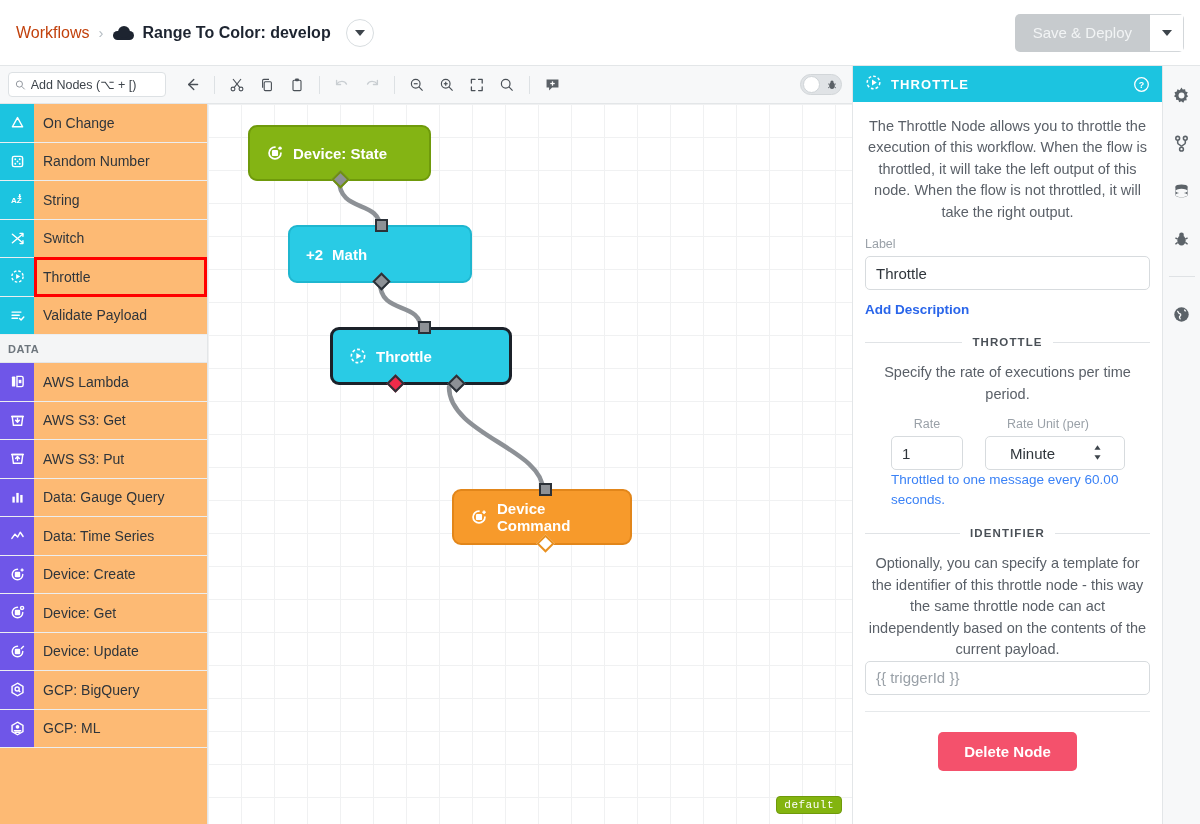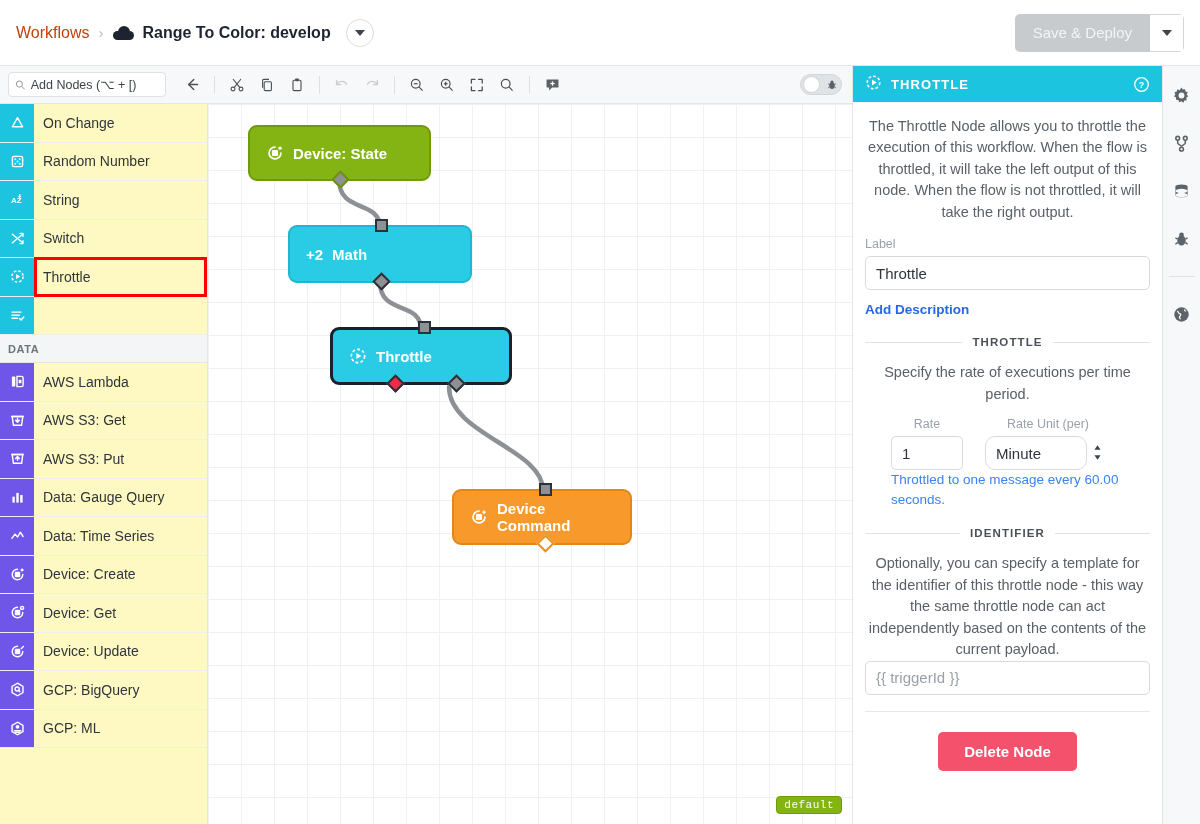--- a/index.html
+++ b/index.html
@@ -73,21 +73,21 @@
   .toggle-wrap{ margin-left:auto; margin-right:2px; }
   .toggle{
     width:42px;height:21px;border-radius:11px;background:#e0e3e6;border:1px solid #d2d6d9;
     display:flex;align-items:center;justify-content:space-between;padding:0 2px;cursor:pointer;
   }
   .toggle .knob{ width:17px;height:17px;border-radius:50%;background:#fff;border:1px solid #cfd4d7; }
 
   
   .sidebar{
     position:absolute; left:0; top:104px; width:208px; height:720px;
-    background:#fef9c3; border-right:1px solid #e3e6e8; overflow:hidden;
+    background:#fdba74; border-right:1px solid #e3e6e8; overflow:hidden;
   }
   .node-row{
     display:flex; align-items:stretch; height:38.5px; border-bottom:1px solid #eceef0;
     cursor:pointer; position:relative;
   }
   .node-ico{
     width:34px; min-width:34px; display:flex; align-items:center; justify-content:center;
     color:#fff;
   }
   .node-ico.logic{ background:#1cc4e0; }
@@ -167,22 +167,22 @@
     display:flex; align-items:center; gap:10px; margin:18px 0 14px 0;
     color:#4a5057; font-size:11.5px; font-weight:bold; letter-spacing:1.1px;
   }
   .divider:before,.divider:after{ content:""; flex:1; height:1px; background:#e0e3e6; }
   .rate-row{ display:flex; gap:22px; margin-top:12px; padding-left:26px; }
   .rate-col .flabel{ margin:0 0 5px 0; text-align:center; }
   .rate-input{ width:72px; height:34px; border:1px solid #d7dbde; border-radius:5px;
     padding:0 10px; font-size:15px; font-family:inherit; color:#2f353b; outline:none; }
   .sel-wrap{ position:relative; width:126px; }
   .sel-wrap select{
-    width:102px;height:34px;border:1px solid #d7dbde;border-radius:10px;
-    padding:0 26px 0 10px; font-size:15px; font-family:inherit; color:#2f353b;
+    width:140px;height:34px;border:1px solid #d7dbde;border-radius:5px;
+    padding:0 26px 0 24px; font-size:15px; font-family:inherit; color:#2f353b;
     background:#fff; appearance:none; outline:none;
   }
   .sel-arrows{ position:absolute; right:9px; top:8px; pointer-events:none; }
   .note{ font-size:13.5px; color:#3b82f6; line-height:1.45; margin:0 0 0 26px; }
   .hr-thin{ height:1px; background:#e6e9eb; margin:16px 0 0 0; }
   .del-btn{
     display:block; margin:20px auto 0 auto; background:#f4516c; color:#fff;
     border:none; border-radius:5px; padding:11px 26px; font-size:15px;
     font-family:inherit; cursor:pointer; font-weight:bold;
   }
@@ -371,20 +371,21 @@
         </div>
         <div class="node-row">
           <span class="node-ico logic">
             <svg width="17" height="17" viewBox="0 0 20 20">
               <line x1="3.6" y1="6" x2="14" y2="6" stroke="#fff" stroke-width="1.7" fill="none" stroke-linecap="round"></line>
               <line x1="3.6" y1="9.6" x2="12" y2="9.6" stroke="#fff" stroke-width="1.7" fill="none" stroke-linecap="round"></line>
               <line x1="3.6" y1="13.2" x2="10" y2="13.2" stroke="#fff" stroke-width="1.7" fill="none" stroke-linecap="round"></line>
               <path d="M12.4 13.6l1.8 1.8 3.2-3.6" stroke="#fff" stroke-width="1.7" fill="none" stroke-linecap="round" stroke-linejoin="round"></path>
             </svg>
           </span>
+          <span class="node-label">Validate Payload</span>
         </div>
       </div>
     <div class="sec-head">DATA</div>
     <div id="data-list">
         <div class="node-row">
           <span class="node-ico data">
             <svg width="17" height="17" viewBox="0 0 20 20">
               <rect x="3.4" y="4" width="4" height="12" rx="1" fill="#fff"></rect>
               <path d="M9.4 4h5.2a2 2 0 0 1 2 2v8a2 2 0 0 1-2 2H9.4z" stroke="#fff" stroke-width="1.7" fill="none"></path>
               <rect x="11.4" y="8" width="3.2" height="4" fill="#fff"></rect>

